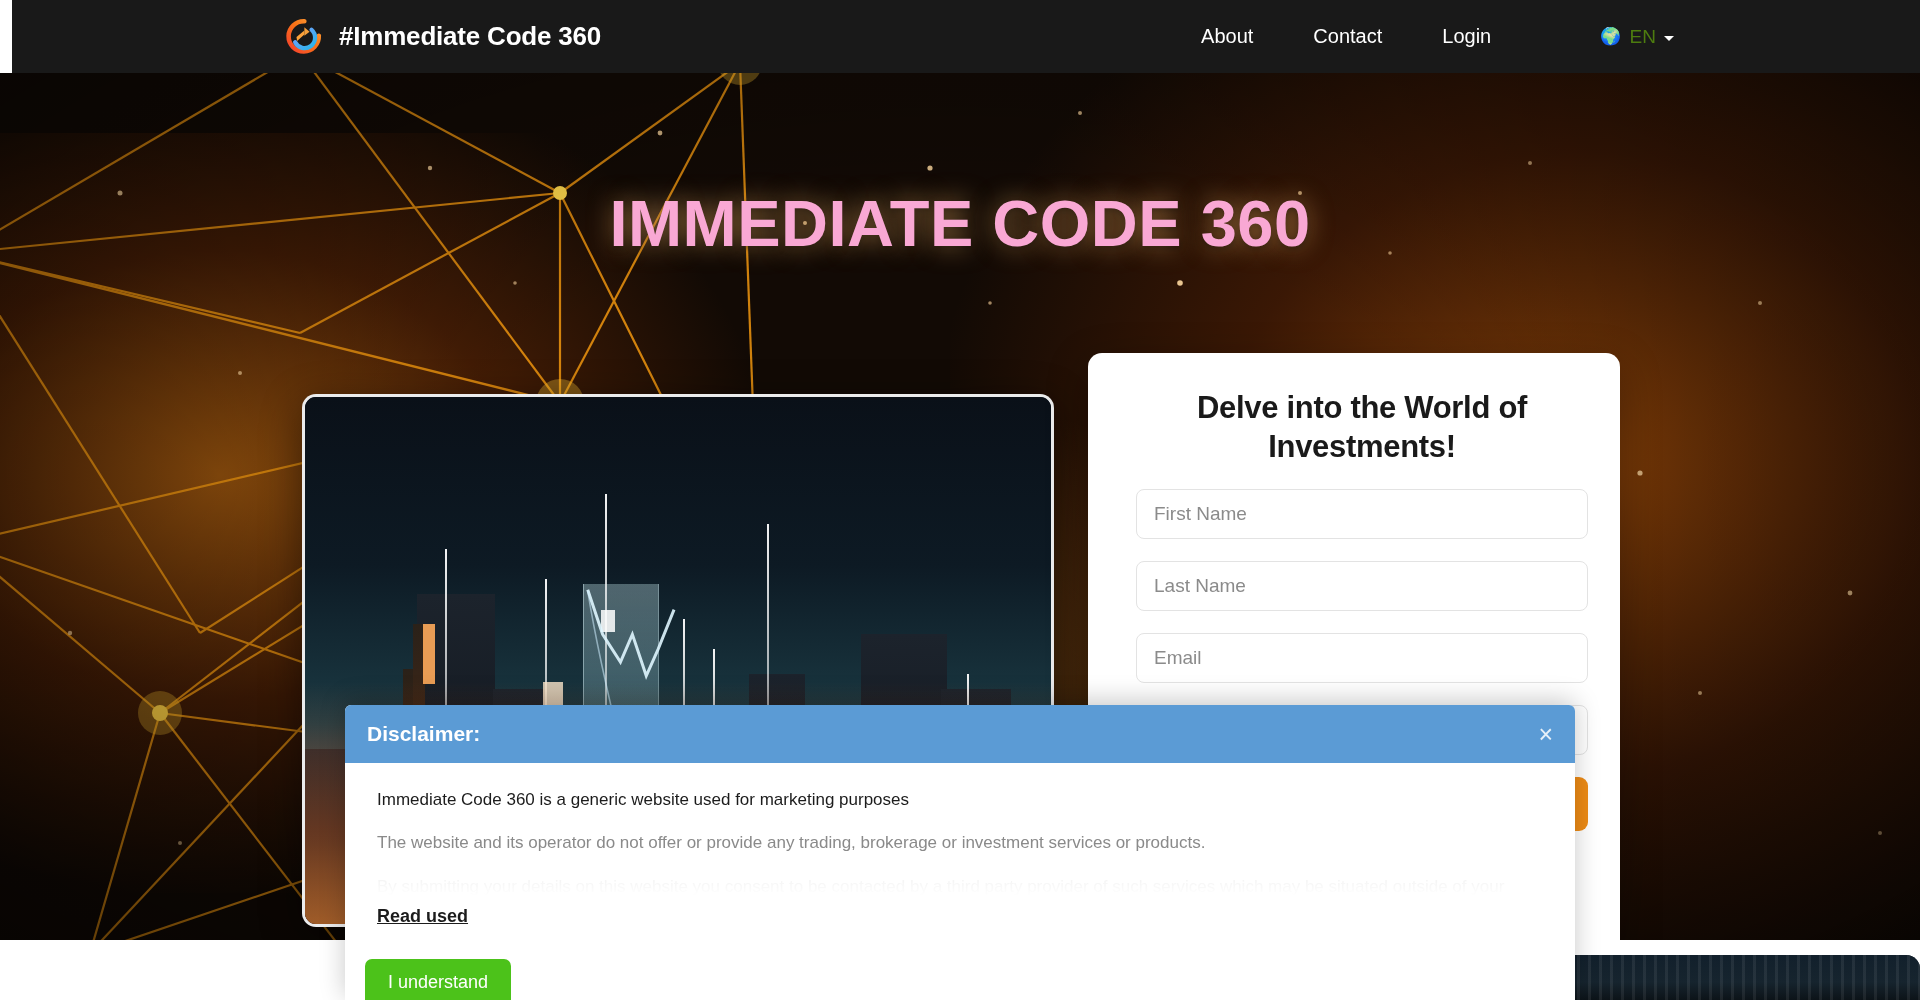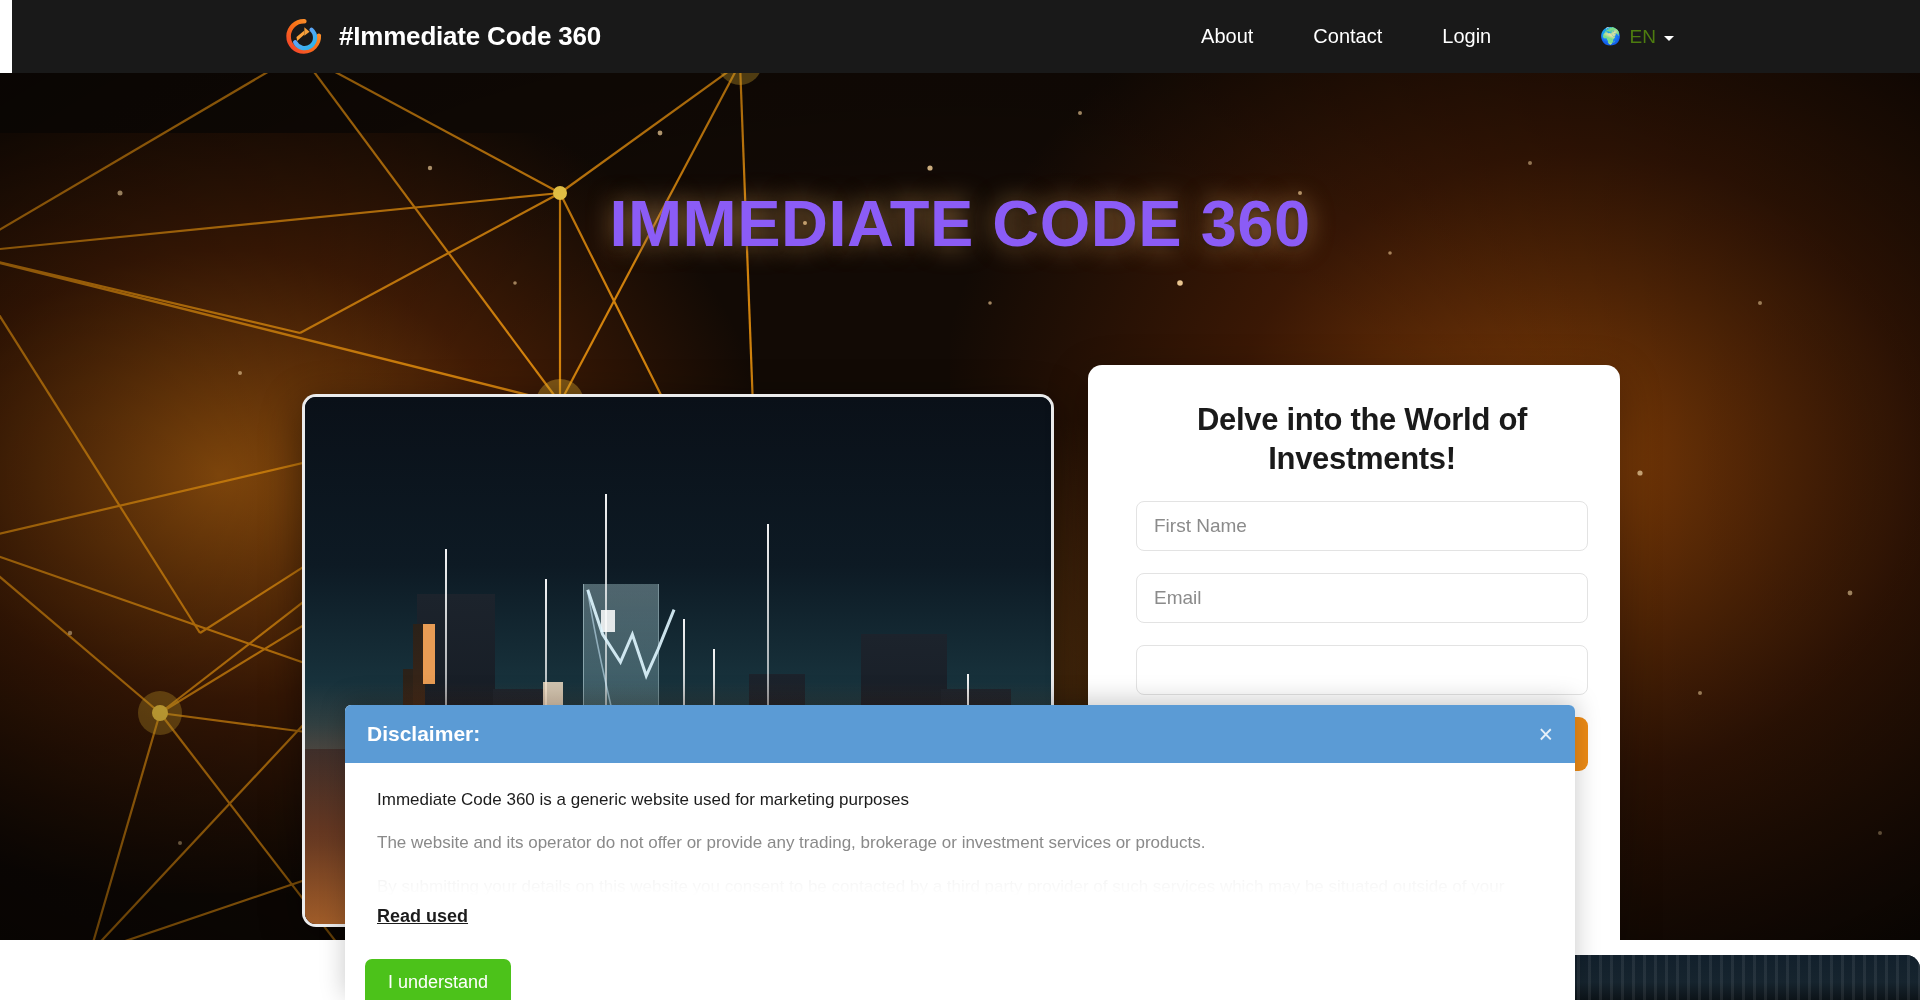--- a/index.html
+++ b/index.html
@@ -77,21 +77,21 @@
   .hero-vignette {
     position: absolute; inset: 0;
     background: radial-gradient(ellipse at 50% 45%, rgba(0,0,0,0) 35%, rgba(0,0,0,0.55) 100%);
   }
   .hero-net { position: absolute; left: 0; top: 0; width: 760px; height: 867px; }
   .hero-sparks { position: absolute; inset: 0; }
 
   .hero-title {
     position: absolute; top: 113px; left: 0; width: 1920px;
     text-align: center;
-    color: #8b5cf6; font-size: 65px; font-weight: 700;
+    color: #f9a8d4; font-size: 65px; font-weight: 700;
     letter-spacing: 0.5px;
     text-shadow: 0 0 24px rgba(255,190,110,0.55), 0 2px 6px rgba(0,0,0,0.6);
   }
   .hero-sub {
     position: absolute; top: 199px; left: 0; width: 1920px;
     text-align: center;
     color: #ffffff; font-size: 29px; font-weight: 400;
     text-shadow: 0 2px 8px rgba(0,0,0,0.65);
   }
 
@@ -124,21 +124,21 @@
   .glass-tower {
     position: absolute; bottom: 0; left: 278px; width: 76px; height: 340px;
     background: linear-gradient(180deg, rgba(200,235,240,0.35) 0%, rgba(150,200,210,0.25) 40%, rgba(255,200,140,0.45) 100%);
     border-left: 1px solid rgba(220,245,250,0.45);
     border-right: 1px solid rgba(220,245,250,0.30);
   }
   .chartline { position: absolute; left: 0; top: 0; width: 100%; height: 100%; }
 
   
   .signup {
-    position: absolute; left: 1088px; top: 292px;
+    position: absolute; left: 1088px; top: 280px;
     width: 532px; height: 606px;
     background: #ffffff;
     border-radius: 14px;
     box-shadow: 0 12px 42px rgba(0,0,0,0.30);
     padding: 36px 32px 0 48px;
   }
   .signup-title {
     color: #1a1a1a; font-size: 31px; font-weight: 700;
     text-align: center; line-height: 1.25;
     letter-spacing: -0.3px;
@@ -401,20 +401,21 @@
       <svg class="chartline" viewBox="0 0 752 533" preserveAspectRatio="none">
         <path d="M285 195 L300 240 L318 268 L330 240 L344 282 L356 255 L372 215" fill="none" stroke="#DFF6FF" stroke-width="3" opacity="0.9"></path>
         <path d="M285 196 C292 240, 305 300, 320 360 C334 410, 346 440, 352 470" fill="none" stroke="#CFEFFF" stroke-width="1.6" opacity="0.55"></path>
       </svg>
     </div>
   </div>
 
   <div class="signup">
     <div class="signup-title">Delve into the World of Investments!</div>
     <input class="field" type="text" placeholder="First Name" style="">
+    <input class="field" type="text" placeholder="Last Name" style="">
     <input class="field" type="email" placeholder="Email" style="">
     <input class="field tall" type="tel" placeholder="" style="">
     <button class="submit-btn"></button>
   </div>
 </div>
 
 <div class="below"></div>
 <div class="below-card">
   <div class="below-card-inner"></div>
 </div>

